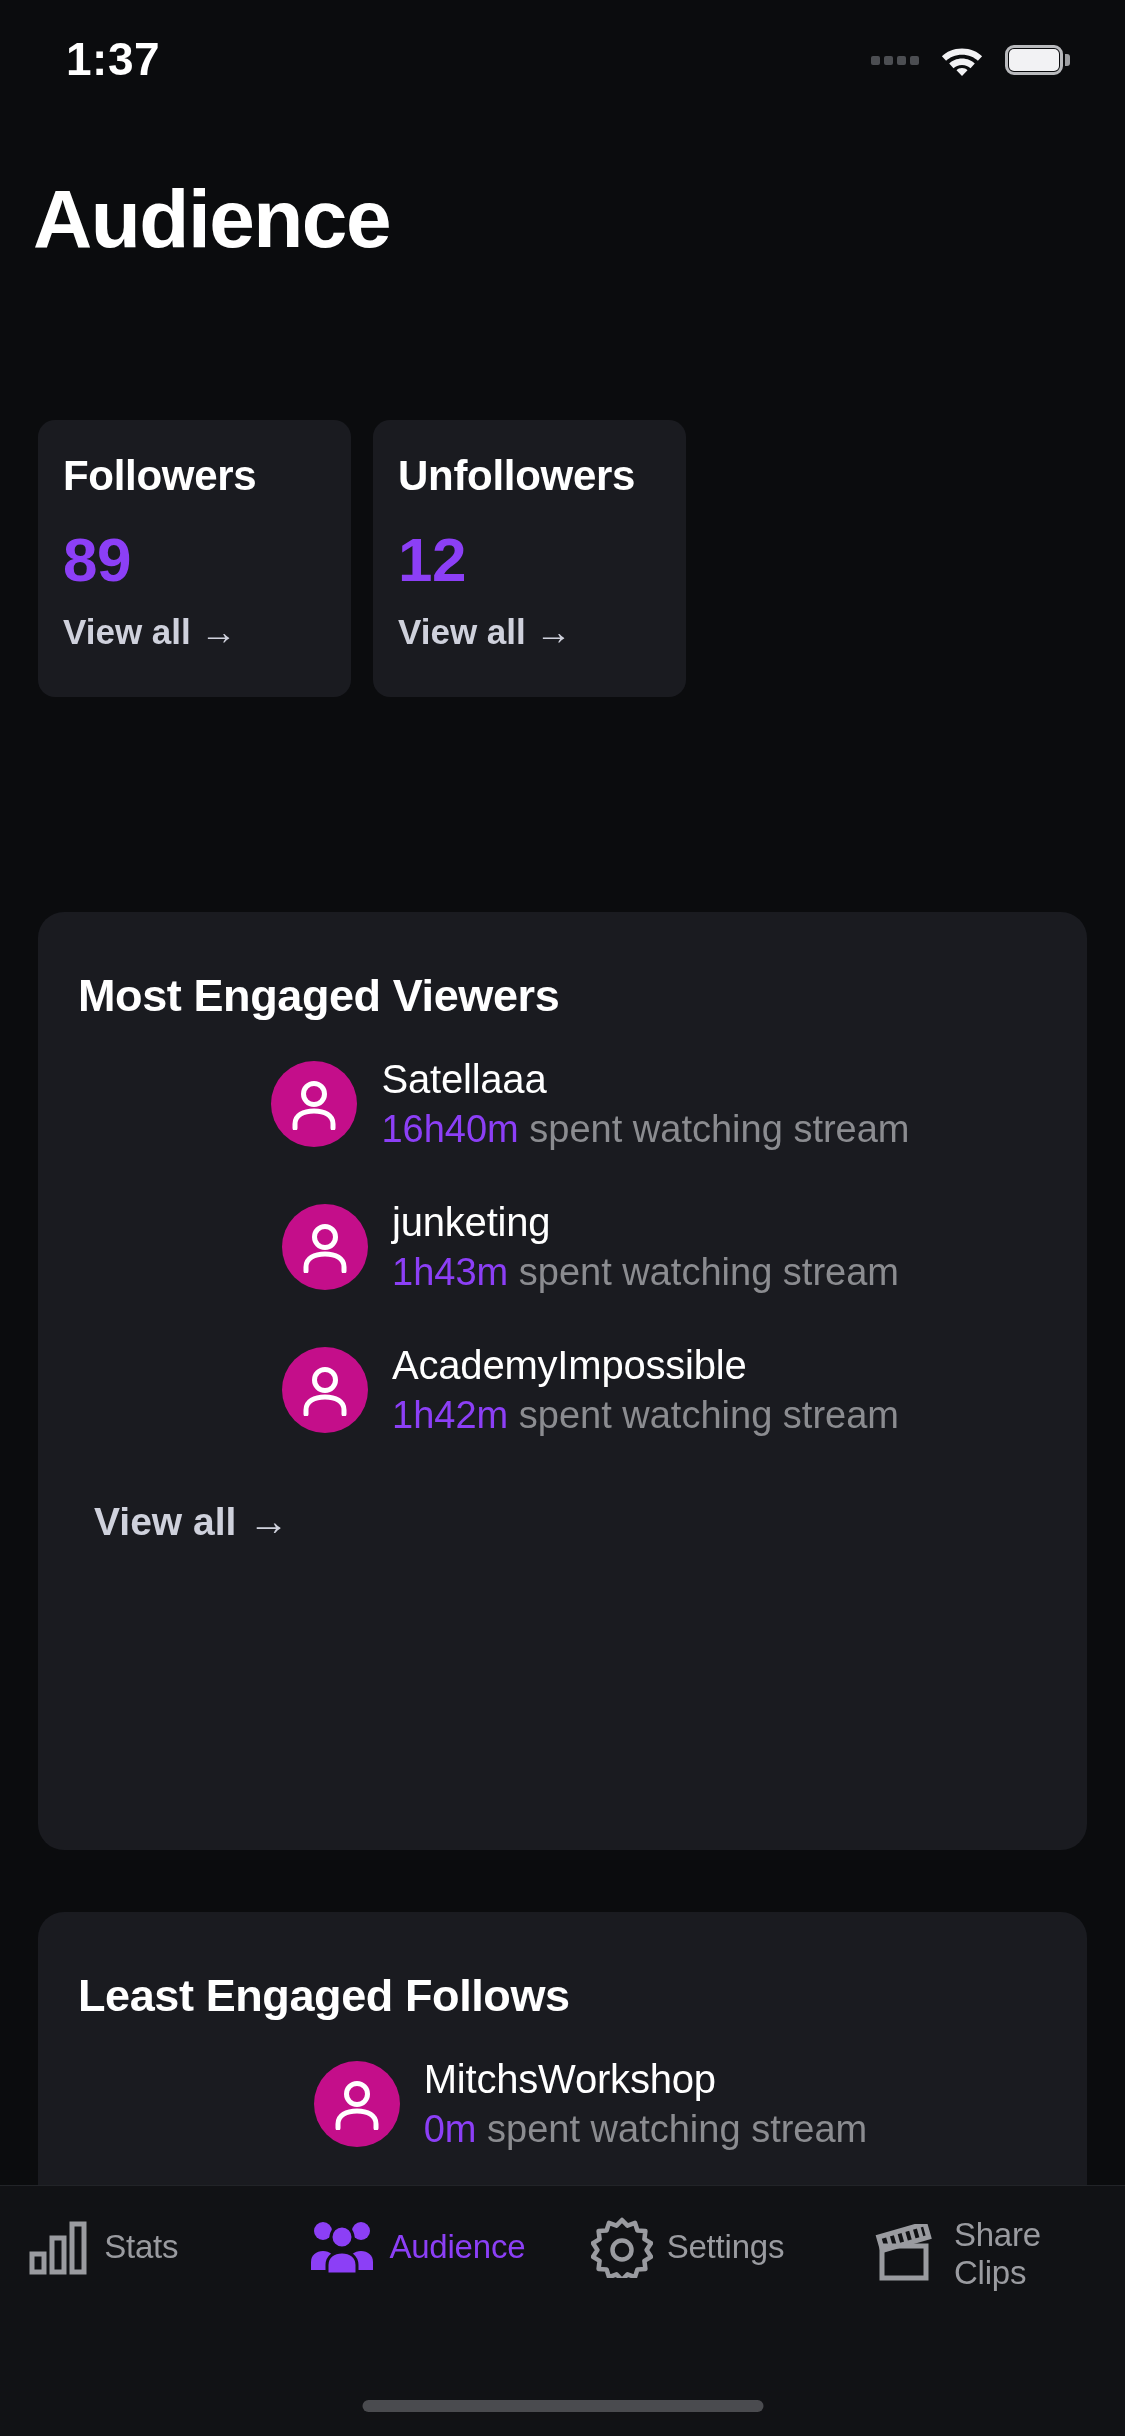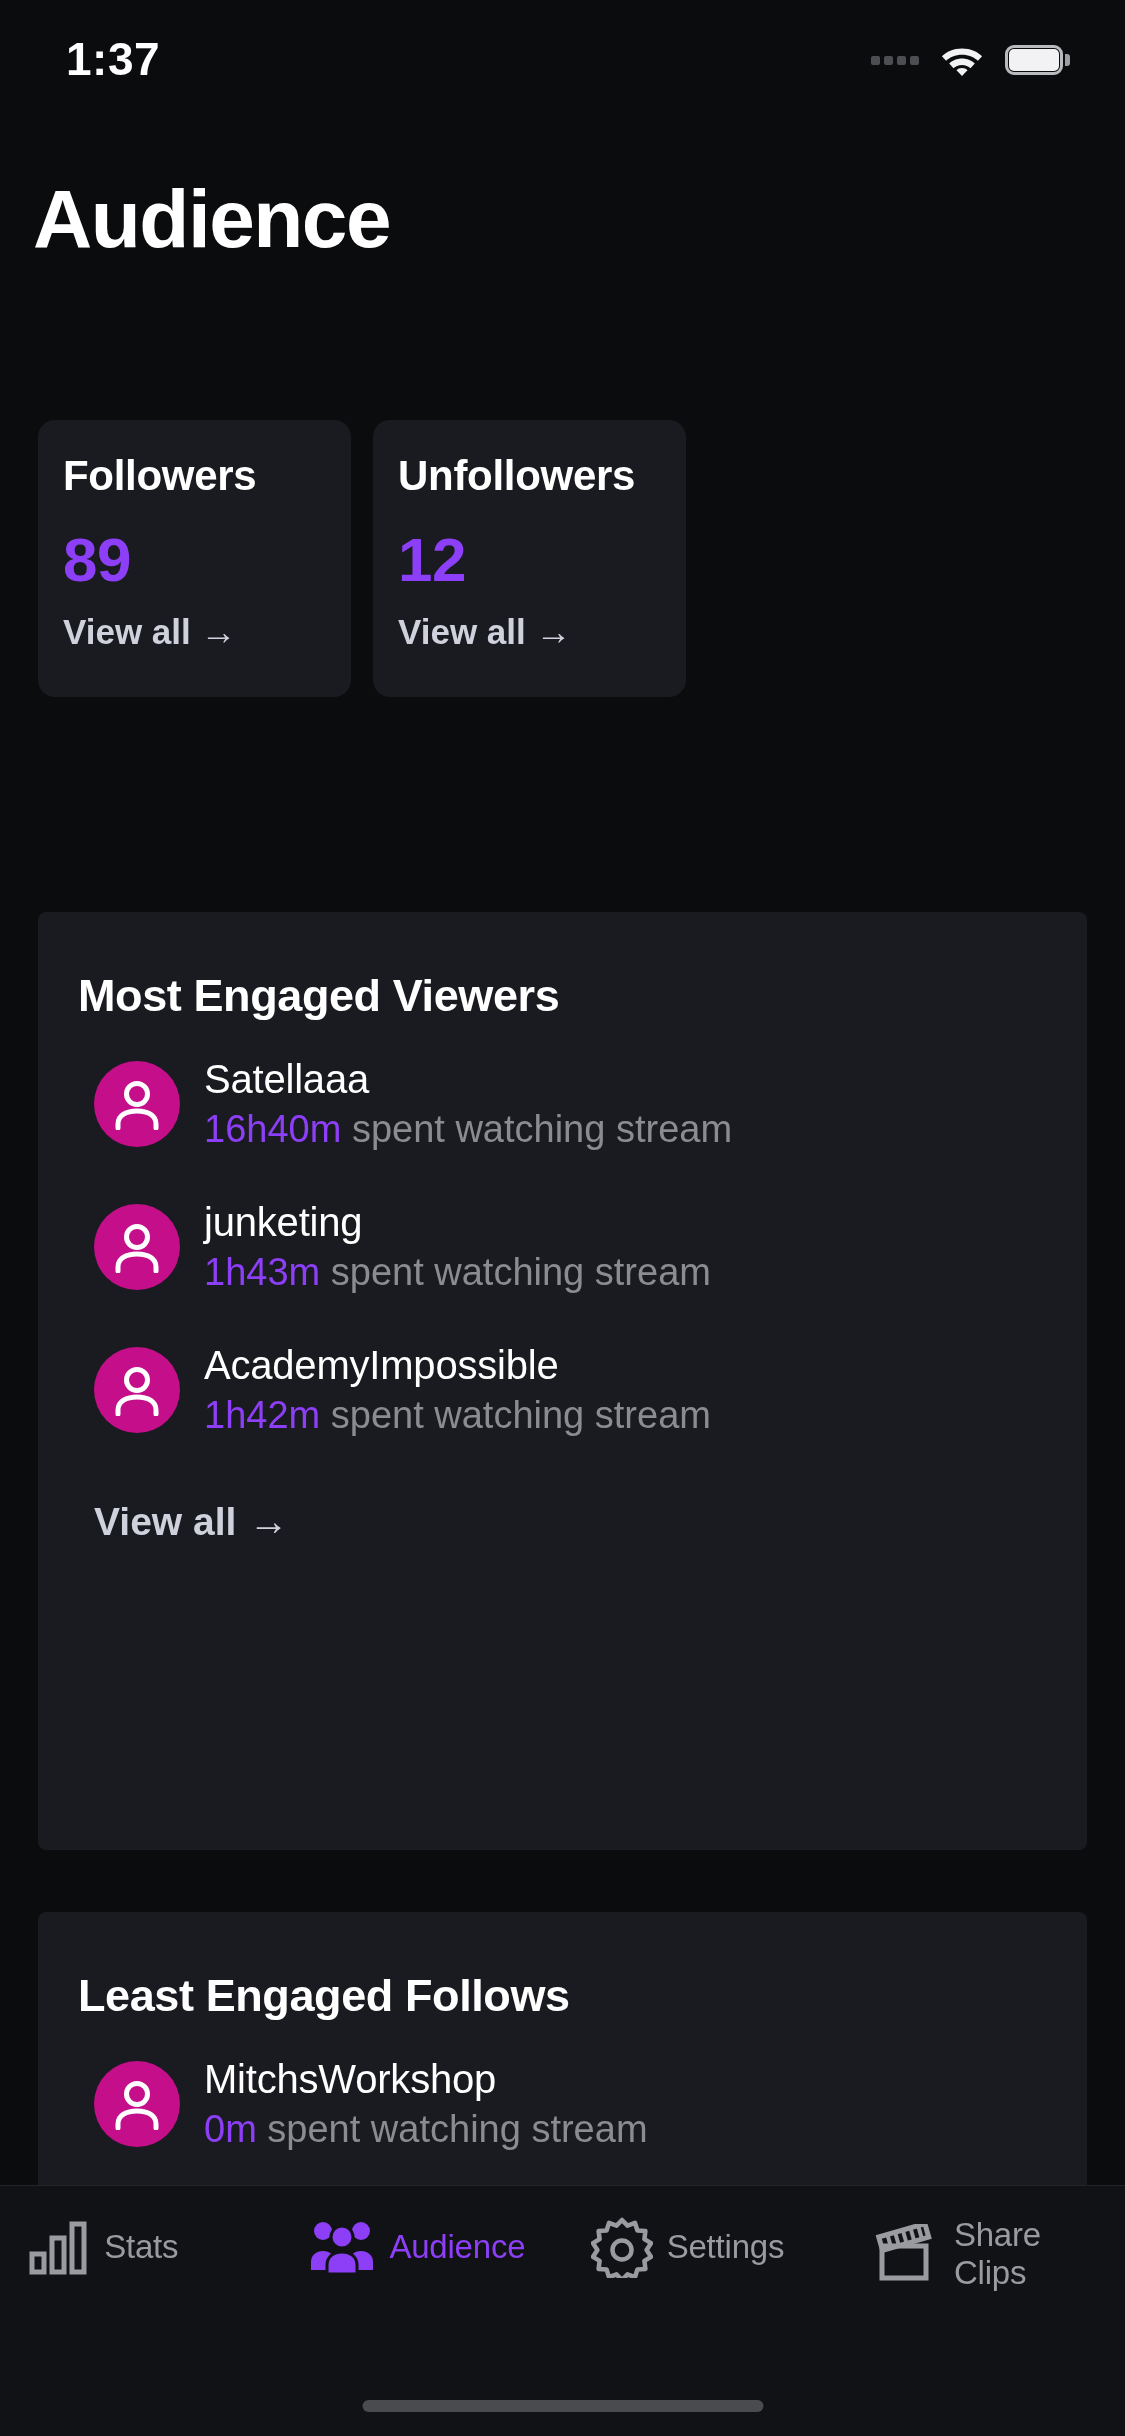--- a/index.html
+++ b/index.html
@@ -74,34 +74,34 @@
   .viewall{
     font-size:35px; font-weight:700; color:#CFD1DC;
     position:absolute; bottom:44px; left:25px;
     display:flex; align-items:center; gap:10px; white-space:nowrap;
   }
   .viewall .arrow{ font-size:36px; font-weight:400; }
 
   
   .section-card{
     position:absolute; left:38px; width:1049px;
-    background:#1A1B20; border-radius:8px;
+    background:#1A1B20; border-radius:26px;
   }
   #card-engaged{ top:912px; height:938px; }
   #card-least{ top:1912px; height:430px; }
 
   .section-title{
     font-size:45px; font-weight:700; color:#FFFFFF;
     letter-spacing:-0.4px; padding:58px 0 0 40px;
   }
 
   .viewer-list{ margin-top:32px; }
   .viewer-row{
     display:flex; align-items:center; gap:24px;
-    padding:0 0 0 56px; height:100px; margin-bottom:43px;
+    padding:0 0 0 56px; height:100px; margin-bottom:43px;justify-content:center;
   }
   .avatar{
     width:86px; height:86px; border-radius:50%;
     background:#C40E8A;
     display:flex; align-items:center; justify-content:center;
     flex:0 0 86px;
   }
   .avatar svg{ width:52px; height:52px; display:block; }
   .viewer-info{ display:flex; flex-direction:column; gap:6px; }
   .viewer-name{

